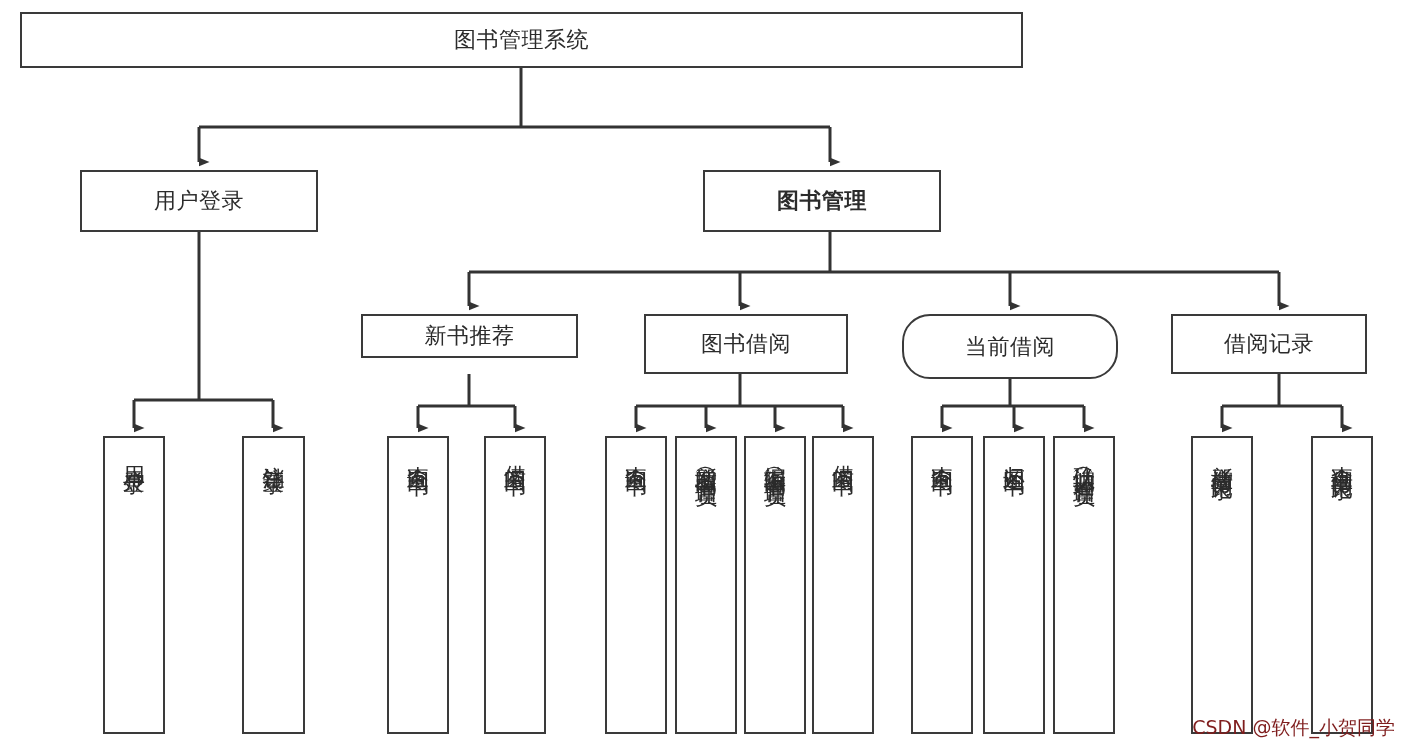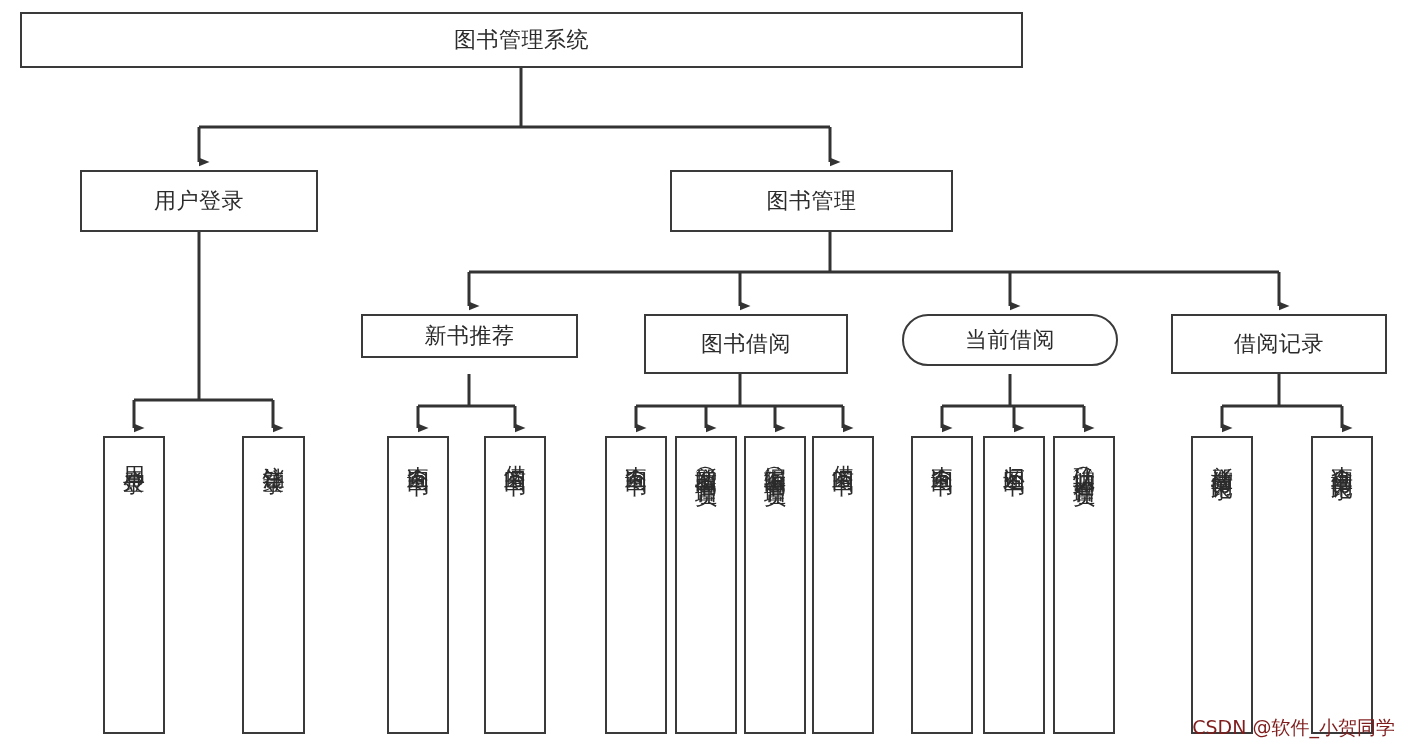--- a/index.html
+++ b/index.html
@@ -129,34 +129,34 @@
     </g>
   </svg>
 
   <div class="node h-node" style="left:20px; top:12px; width:1003px; height:56px;">
     <span class="node-label">图书管理系统</span>
   </div>
 
   <div class="node h-node" style="left:80px; top:170px; width:238px; height:62px;">
     <span class="node-label">用户登录</span>
   </div>
-  <div class="node h-node" style="left:670px; top:170px; width:283px; height:62px;">
+  <div class="node h-node" style="left:703px; top:170px; width:238px; height:62px;font-weight:bold;">
     <span class="node-label">图书管理</span>
   </div>
 
   <div class="node h-node" style="left:361px; top:314px; width:217px; height:44px;">
     <span class="node-label">新书推荐</span>
   </div>
   <div class="node h-node" style="left:644px; top:314px; width:204px; height:60px;">
     <span class="node-label">图书借阅</span>
   </div>
-  <div class="node h-node" style="left:902px; top:314px; width:216px; height:52px;border-radius:28px;">
+  <div class="node h-node" style="left:902px; top:314px; width:216px; height:65px;border-radius:28px;">
     <span class="node-label">当前借阅</span>
   </div>
-  <div class="node h-node" style="left:1171px; top:314px; width:216px; height:60px;">
+  <div class="node h-node" style="left:1171px; top:314px; width:196px; height:60px;">
     <span class="node-label">借阅记录</span>
   </div>
 
   <div class="node v-node" style="left:103px; top:436px; width:62px; height:298px;">
     <span class="node-label">用户登录</span>
   </div>
   <div class="node v-node" style="left:242px; top:436px; width:63px; height:298px;">
     <span class="node-label">注销登录</span>
   </div>
 

